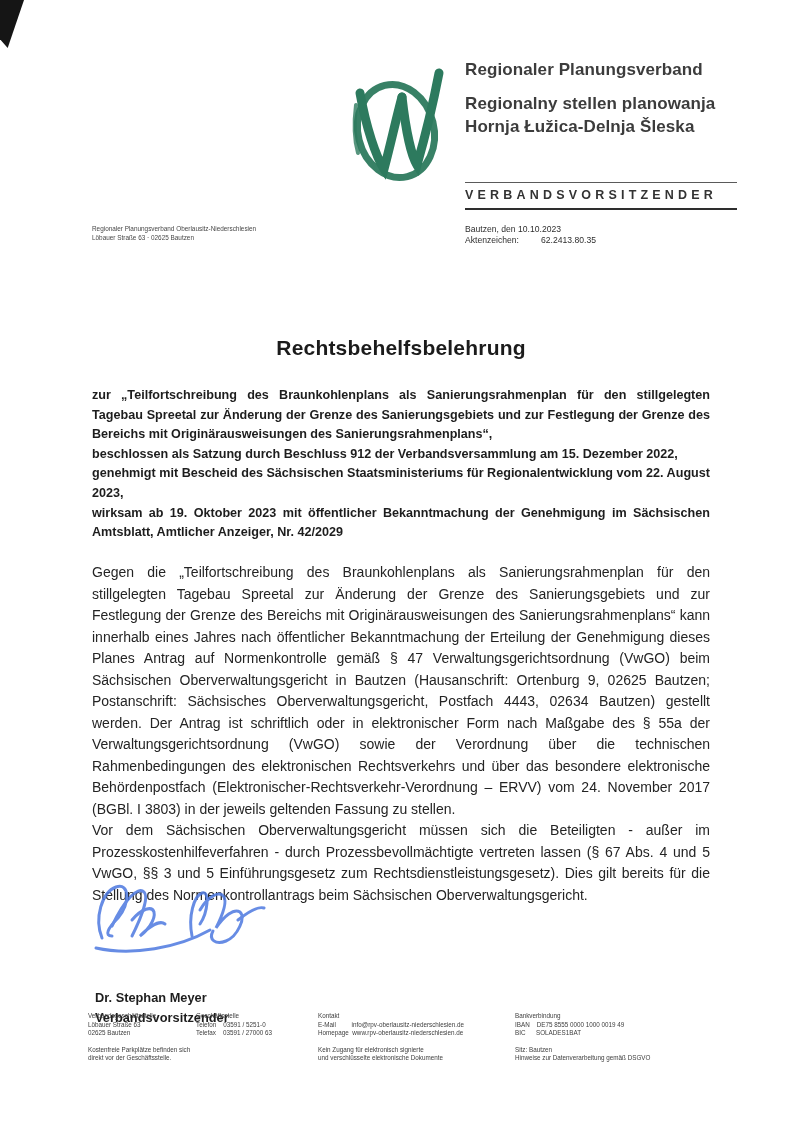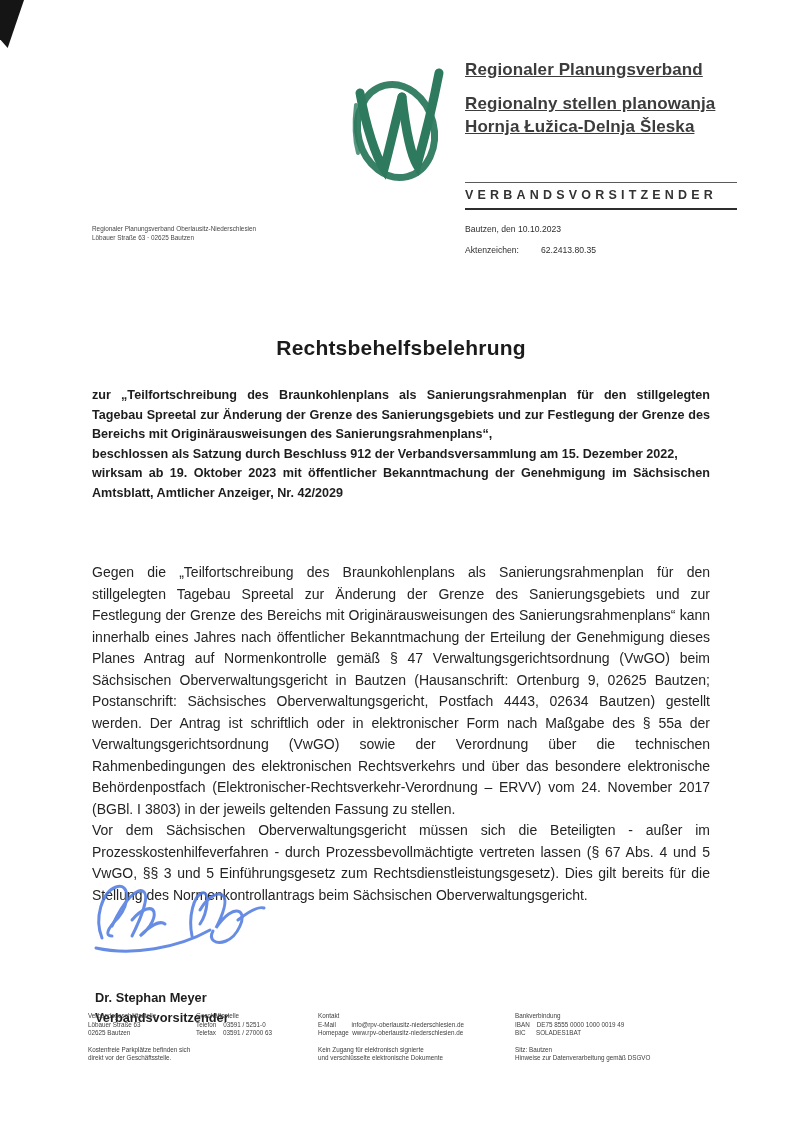--- a/index.html
+++ b/index.html
@@ -16,21 +16,20 @@
     position:absolute;left:0;top:0;width:24px;height:48px;
     background:#151515;
     clip-path:polygon(0 0,100% 0,32% 100%,0 82%);
     filter:blur(0.4px);
   }
   
   .logo{position:absolute;left:344px;top:55px;width:104px;height:132px;}
   .header-text{
     position:absolute;left:465px;top:58px;width:275px;
     color:#3c3c3c;
-    text-decoration:underline;
   }
   .header-text .org{font-size:17px;font-weight:700;line-height:23px;letter-spacing:0.1px;}
   .header-gap{height:11px;}
   .banner{
     position:absolute;left:465px;top:182px;width:272px;
     border-top:1px solid #5a5a5a;
     border-bottom:2px solid #2e2e2e;
     padding:5px 0 6px 0;
     font-size:12.5px;font-weight:700;letter-spacing:4.2px;color:#333;
   }
@@ -38,21 +37,21 @@
   .sender{
     position:absolute;left:92px;top:224px;width:300px;
     font-size:6.4px;line-height:9px;color:#474747;
     filter:blur(0.25px);
   }
   .dateblock{
     position:absolute;left:465px;top:224px;width:270px;
     font-size:8.6px;line-height:11px;color:#2e2e2e;
     filter:blur(0.15px);
   }
-  .az-row{display:flex;margin-top:10px;}
+  .az-row{display:flex;}
   .az-row .lbl{width:76px;}
   
   .doc-title{
     position:absolute;left:92px;top:336px;width:618px;
     text-align:center;font-size:21px;font-weight:700;color:#1b1b1b;
     letter-spacing:0.2px;
   }
   
   .lead{
     position:absolute;left:92px;top:386px;width:618px;
@@ -122,20 +121,21 @@
       <span class="lbl">Aktenzeichen:</span>
       <span>62.2413.80.35</span>
     </div>
   </div>
 
   <div class="doc-title">Rechtsbehelfsbelehrung</div>
 
   <div class="lead">
       <div class="seg">zur „Teilfortschreibung des Braunkohlenplans als Sanierungsrahmenplan für den stillgelegten Tagebau Spreetal zur Änderung der Grenze des Sanierungsgebiets und zur Festlegung der Grenze des Bereichs mit Originärausweisungen des Sanierungsrahmenplans“,</div>
       <div class="seg">beschlossen als Satzung durch Beschluss 912 der Verbandsversammlung am 15. Dezember 2022,</div>
+      <div class="seg">genehmigt mit Bescheid des Sächsischen Staatsministeriums für Regionalentwicklung vom 22. August 2023,</div>
       <div class="seg">wirksam ab 19. Oktober 2023 mit öffentlicher Bekanntmachung der Genehmigung im Sächsischen Amtsblatt, Amtlicher Anzeiger, Nr. 42/2029</div>
     </div>
 
   <div class="bodytext">
       <div class="para">Gegen die „Teilfortschreibung des Braunkohlenplans als Sanierungsrahmenplan für den stillgelegten Tagebau Spreetal zur Änderung der Grenze des Sanierungsgebiets und zur Festlegung der Grenze des Bereichs mit Originärausweisungen des Sanierungsrahmenplans“ kann innerhalb eines Jahres nach öffentlicher Bekanntmachung der Erteilung der Genehmigung dieses Planes Antrag auf Normenkontrolle gemäß § 47 Verwaltungsgerichtsordnung (VwGO) beim Sächsischen Oberverwaltungsgericht in Bautzen (Hausanschrift: Ortenburg 9, 02625 Bautzen; Postanschrift: Sächsisches Oberverwaltungsgericht, Postfach 4443, 02634 Bautzen) gestellt werden. Der Antrag ist schriftlich oder in elektronischer Form nach Maßgabe des § 55a der Verwaltungsgerichtsordnung (VwGO) sowie der Verordnung über die technischen Rahmenbedingungen des elektronischen Rechtsverkehrs und über das besondere elektronische Behördenpostfach (Elektronischer-Rechtsverkehr-Verordnung – ERVV) vom 24. November 2017 (BGBl. I 3803) in der jeweils geltenden Fassung zu stellen.</div>
       <div class="para">Vor dem Sächsischen Oberverwaltungsgericht müssen sich die Beteiligten - außer im Prozesskostenhilfeverfahren - durch Prozessbevollmächtigte vertreten lassen (§ 67 Abs. 4 und 5 VwGO, §§ 3 und 5 Einführungsgesetz zum Rechtsdienstleistungsgesetz). Dies gilt bereits für die Stellung des Normenkontrollantrags beim Sächsischen Oberverwaltungsgericht.</div>
     </div>
 
   <div class="sig-scrawl">
     <svg width="180" height="78" viewBox="0 0 180 78" xmlns="http://www.w3.org/2000/svg">

